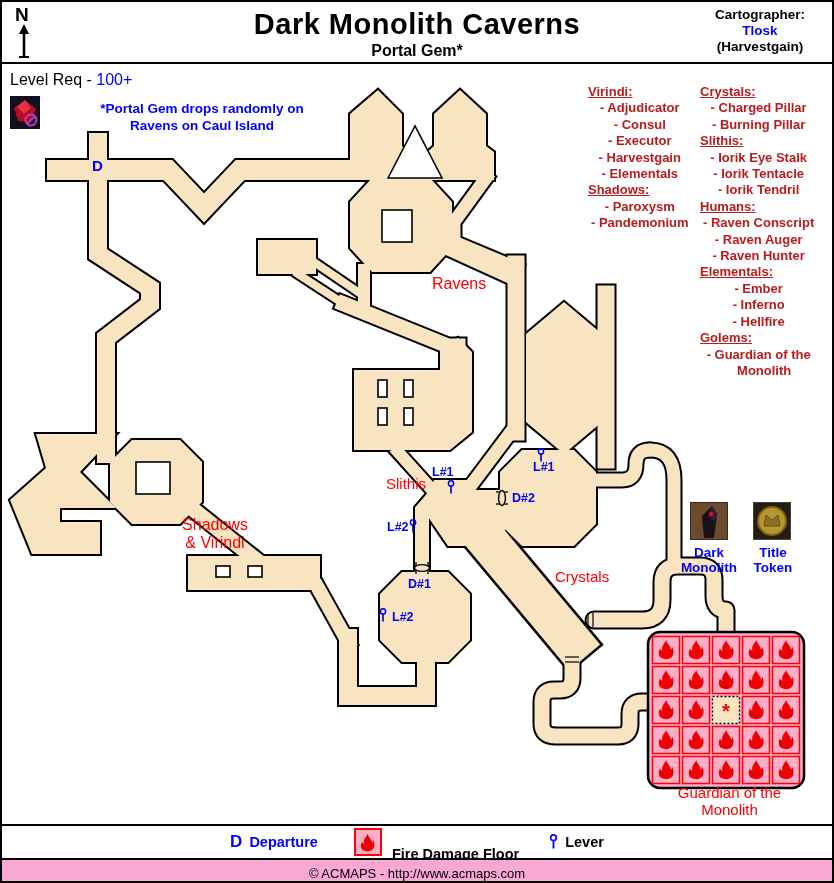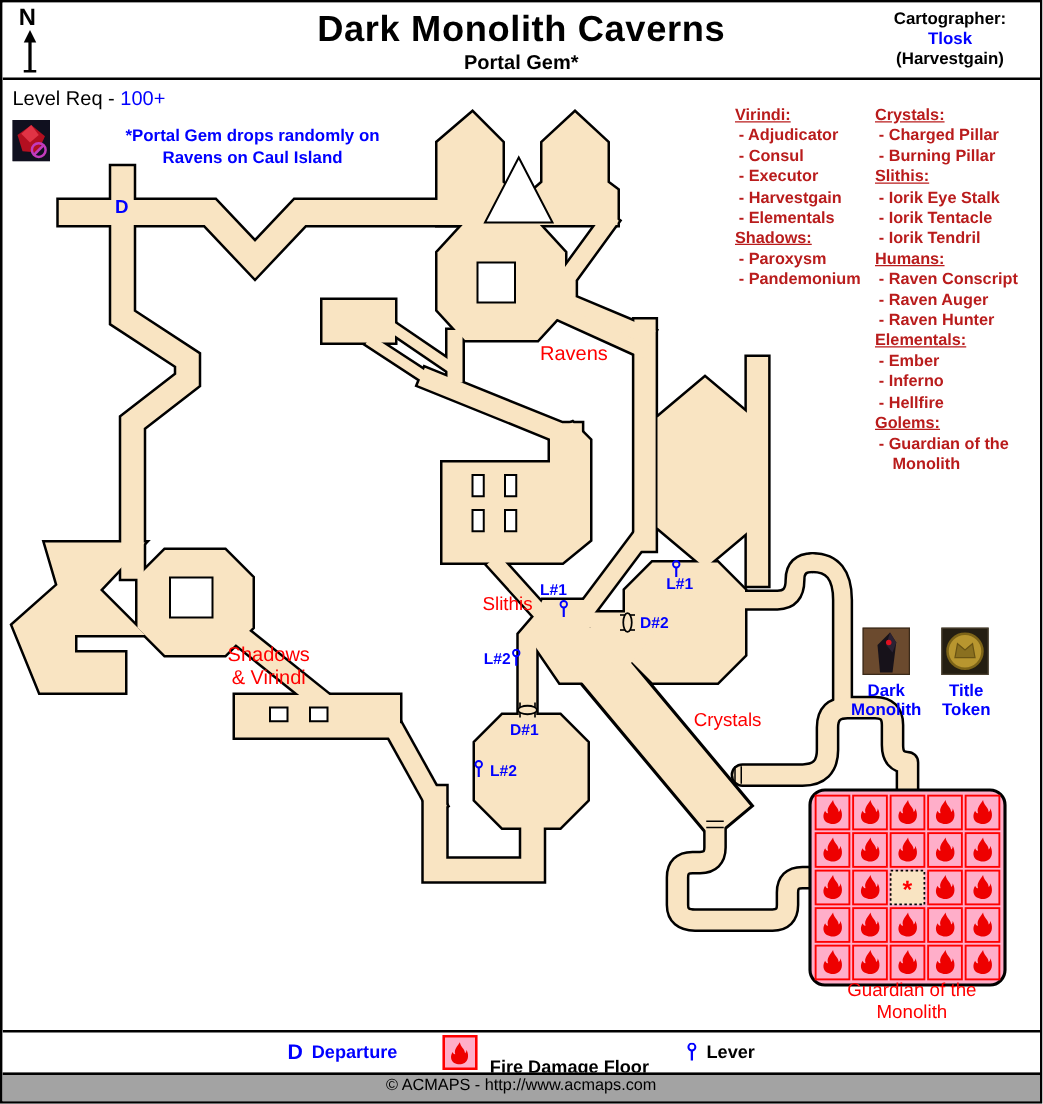--- a/index.html
+++ b/index.html
@@ -15,40 +15,40 @@
   #north-n{position:absolute;left:13px;top:2px;font-size:19px;font-weight:800;color:#000;}
   
   #levelreq{position:absolute;left:8px;top:69px;font-size:16px;font-weight:normal;color:#000;}
   #levelreq .blue{color:#0000FF;}
   #gem-icon{position:absolute;left:8px;top:94px;width:30px;height:33px;background:#11101e;}
   .note{position:absolute;width:320px;text-align:center;font-size:13.5px;font-weight:bold;color:#0000FF;}
   
   .llcol{position:absolute;top:74px;font-size:13px;font-weight:bold;color:#b91c1c;line-height:16.4px;white-space:nowrap;margin-top:8px;}
   #llcol1{left:586px;} #llcol2{left:698px;}
   .lh{text-decoration:underline;}
-  .li{padding-left:3px;}
+  .li{padding-left:3px;text-align:center;}
   .pad{padding-left:14px;}
   
   .maplabel{position:absolute;color:#FF0000;font-size:16px;line-height:18px;white-space:nowrap;}
   .maplabel.ctr{text-align:center;white-space:normal;}
   
   .mk{position:absolute;color:#0000FF;font-weight:bold;font-size:12.5px;white-space:nowrap;}
   #mk-d{font-size:15px;}
   
   .sideicon{position:absolute;width:38px;height:38px;}
   .sidelabel{position:absolute;width:90px;text-align:center;color:#0000FF;font-weight:bold;font-size:13.5px;line-height:15px;}
   
   #legendbar{position:absolute;left:0;top:822px;width:100%;height:34px;border-top:2px solid #000;box-sizing:border-box;background:#fff;
              display:flex;align-items:center;justify-content:center;}
   #legendbar .dep-d{color:#0000FF;font-weight:800;font-size:17px;margin-right:7px;}
   #legendbar .dep-t{color:#0000FF;font-weight:bold;font-size:14.5px;margin-right:36px;}
   #legendbar .blk{color:#000;font-weight:bold;font-size:14.5px;}
   #fire-tile{width:24px;height:24px;background:#FFAEC9;border:2px solid #FF0000;margin-right:10px;display:flex;align-items:center;justify-content:center;}
-  #footer{position:absolute;left:0;top:856px;width:100%;height:23px;border-top:2px solid #000;box-sizing:border-box;background:#a3a3a3;
-          text-align:center;font-size:13px;color:#000;padding-top:0;}
+  #footer{position:absolute;left:0;top:856px;width:100%;height:23px;border-top:2px solid #000;box-sizing:border-box;background:#f9a8d4;
+          text-align:center;font-size:13px;color:#000;padding-top:6px;}
   svg{display:block;}
   
   .ol{stroke:#000;fill:none;}
   .fl{stroke:#F9E4C2;fill:none;}
   .olp{fill:#000;stroke:#000;stroke-width:4;}
   .flp{fill:#F9E4C2;stroke:none;}
   .cut{fill:#fff;stroke:#000;stroke-width:1.6;}
   .lever{color:#0000FF;}
 </style>
 </head>

